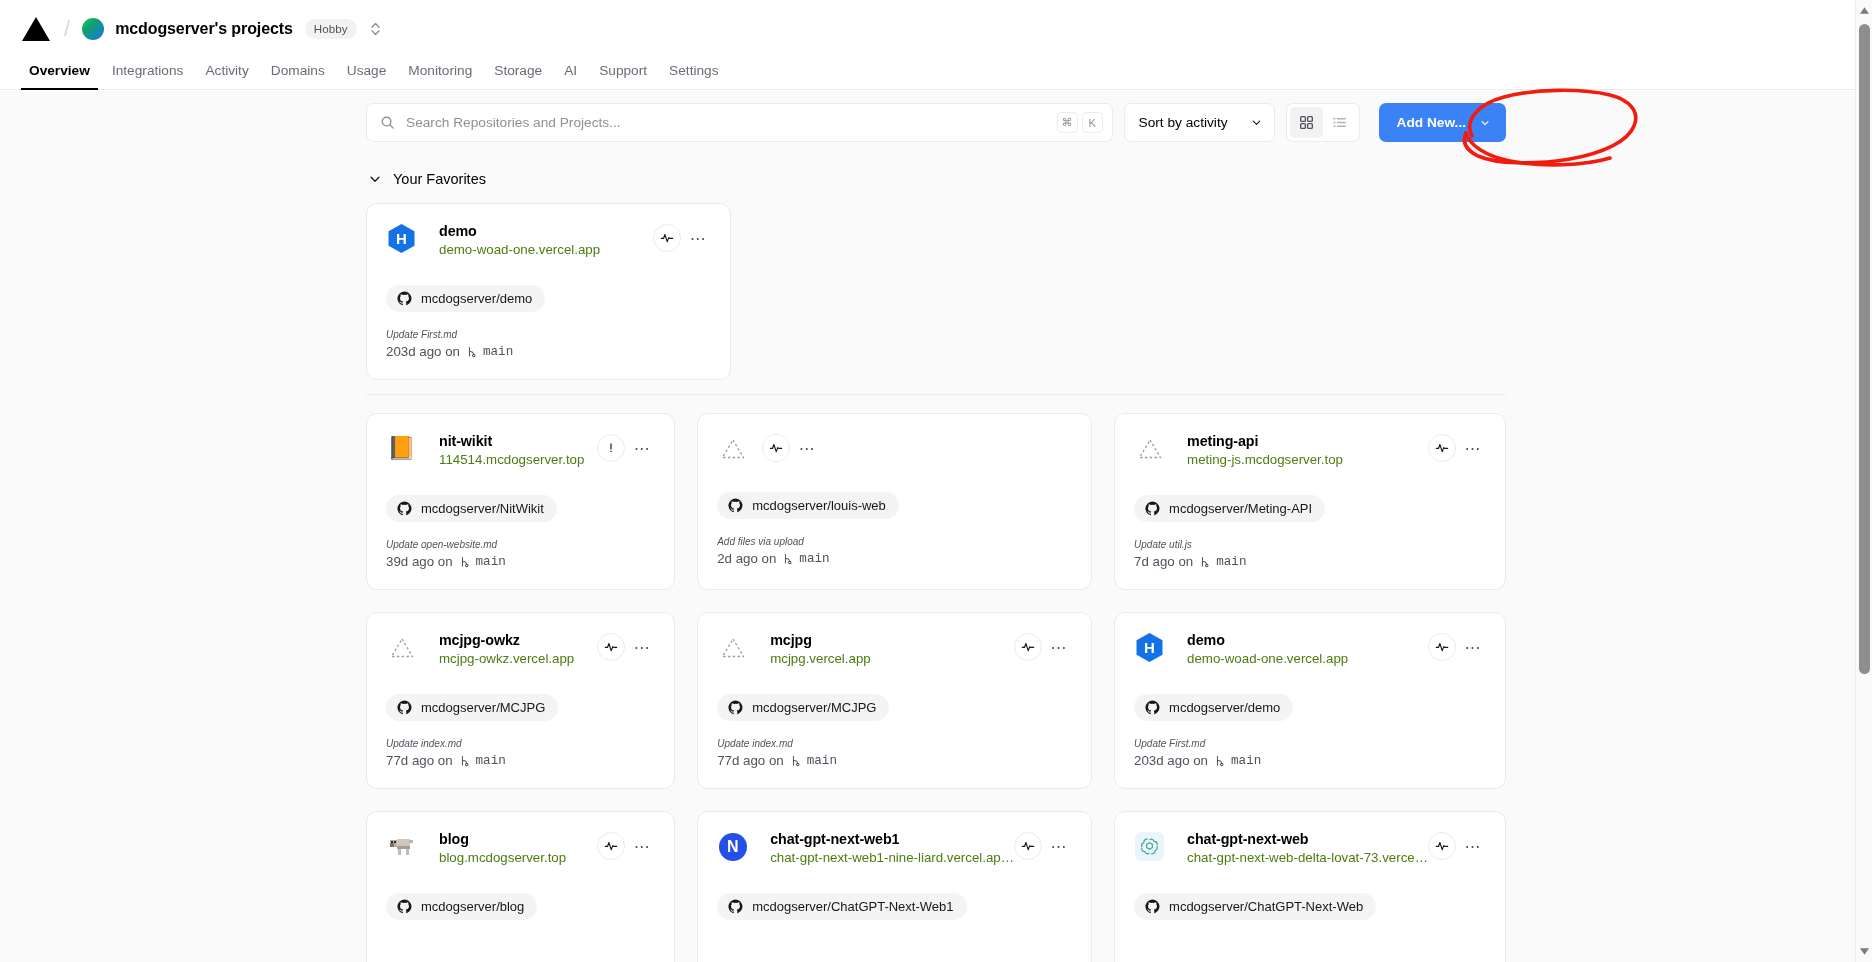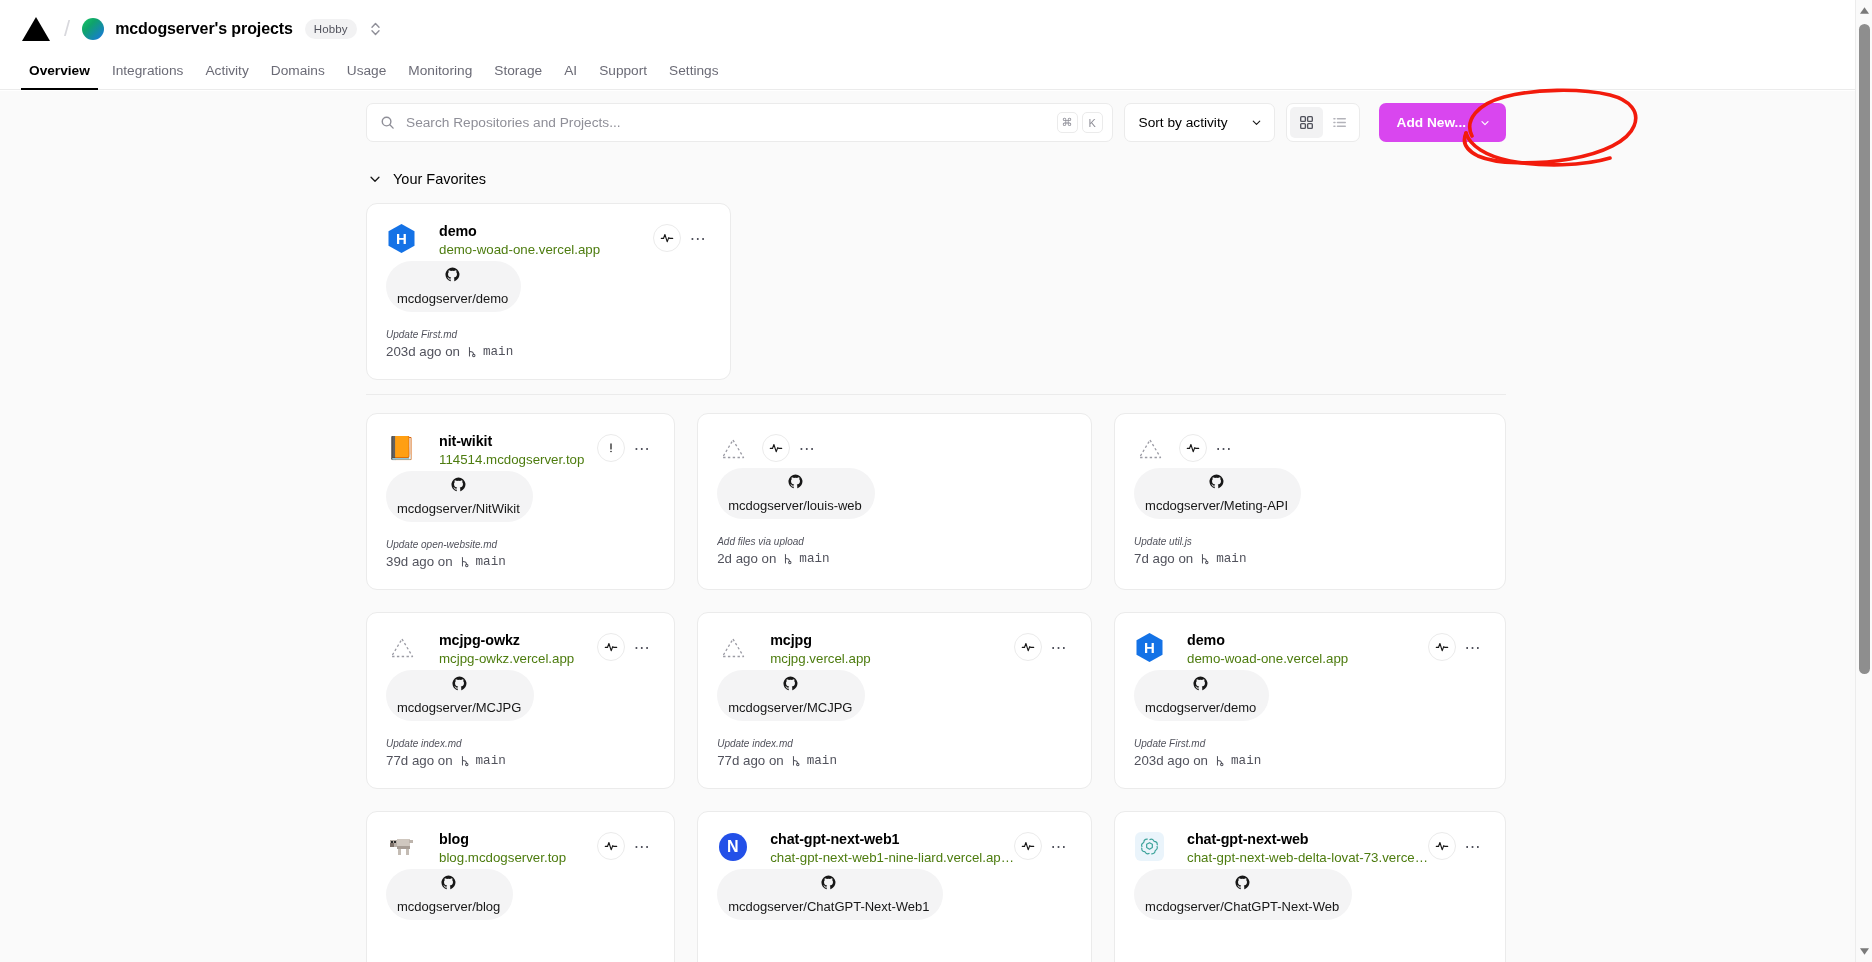--- a/index.html
+++ b/index.html
@@ -139,21 +139,21 @@
     background: #fff; border: 1px solid #ebebeb; border-radius: 7px;
     display: flex; align-items: center; padding: 3px;
   }
   .vt-btn {
     width: 33px; height: 31px; border-radius: 5px;
     display: flex; align-items: center; justify-content: center;
   }
   .vt-btn.active { background: #f2f2f3; }
   .add-new-btn {
     height: 39px;
-    background: #d946ef; color: #fff;
+    background: #3b82f6; color: #fff;
     border-radius: 7px;
     display: flex; align-items: center; gap: 13px;
     padding: 0 15px 0 18px;
     font-size: 13.7px; font-weight: 600;
     margin-left: 8px;
   }
 
   
   .fav-header {
     display: flex; align-items: center; gap: 11px;
@@ -205,23 +205,22 @@
   .dots-btn {
     width: 26px; height: 26px;
     display: flex; align-items: center; justify-content: center;
     color: #51525c; font-size: 16px; letter-spacing: 1px;
   }
   .repo-chip {
     display: inline-flex; align-items: center; gap: 9px;
     background: #f4f4f5;
     border-radius: 999px;
     padding: 6px 13px 6px 11px;
-    margin-top: 4px;
+    margin-top: 28px;
     max-width: 100%;
-    flex-direction: column;
   }
   .repo-text {
     font-size: 13px; color: #171717;
     white-space: nowrap; overflow: hidden; text-overflow: ellipsis;
   }
   .commit-msg {
     font-size: 10px; color: #51525c;
     margin-top: 17px;
     white-space: nowrap; overflow: hidden; text-overflow: ellipsis; font-style: italic;
   }
@@ -472,20 +471,24 @@
           </div>
         </div>
 
         <div class="card">
           <div class="card-top">
             <div class="proj-icon ico-dashed-tri">
               <svg width="26" height="24" viewBox="0 0 26 24" fill="none" stroke="#9a9aa3" stroke-width="1.3" stroke-dasharray="2.4 2.4" stroke-linejoin="round">
                   <polygon points="13,3 23.5,20.5 2.5,20.5"></polygon>
                 </svg>
             </div>
+            <div class="card-titles">
+              <div class="card-name">meting-api</div>
+              <div class="card-domain">meting-js.mcdogserver.top</div>
+            </div>
             <div class="card-actions">
               <div class="status-circle">
                 <svg width="14" height="14" viewBox="0 0 16 16" fill="none" stroke="#171717" stroke-width="1.3" stroke-linecap="round" stroke-linejoin="round">
                     <path d="M1.5 8.5 H4 L5.6 4 L8.2 12.2 L10 7.6 L11.4 8.5 H14.5"></path>
                   </svg>
               </div>
               <div class="dots-btn">⋯</div>
             </div>
           </div>
           <div class="repo-chip">

